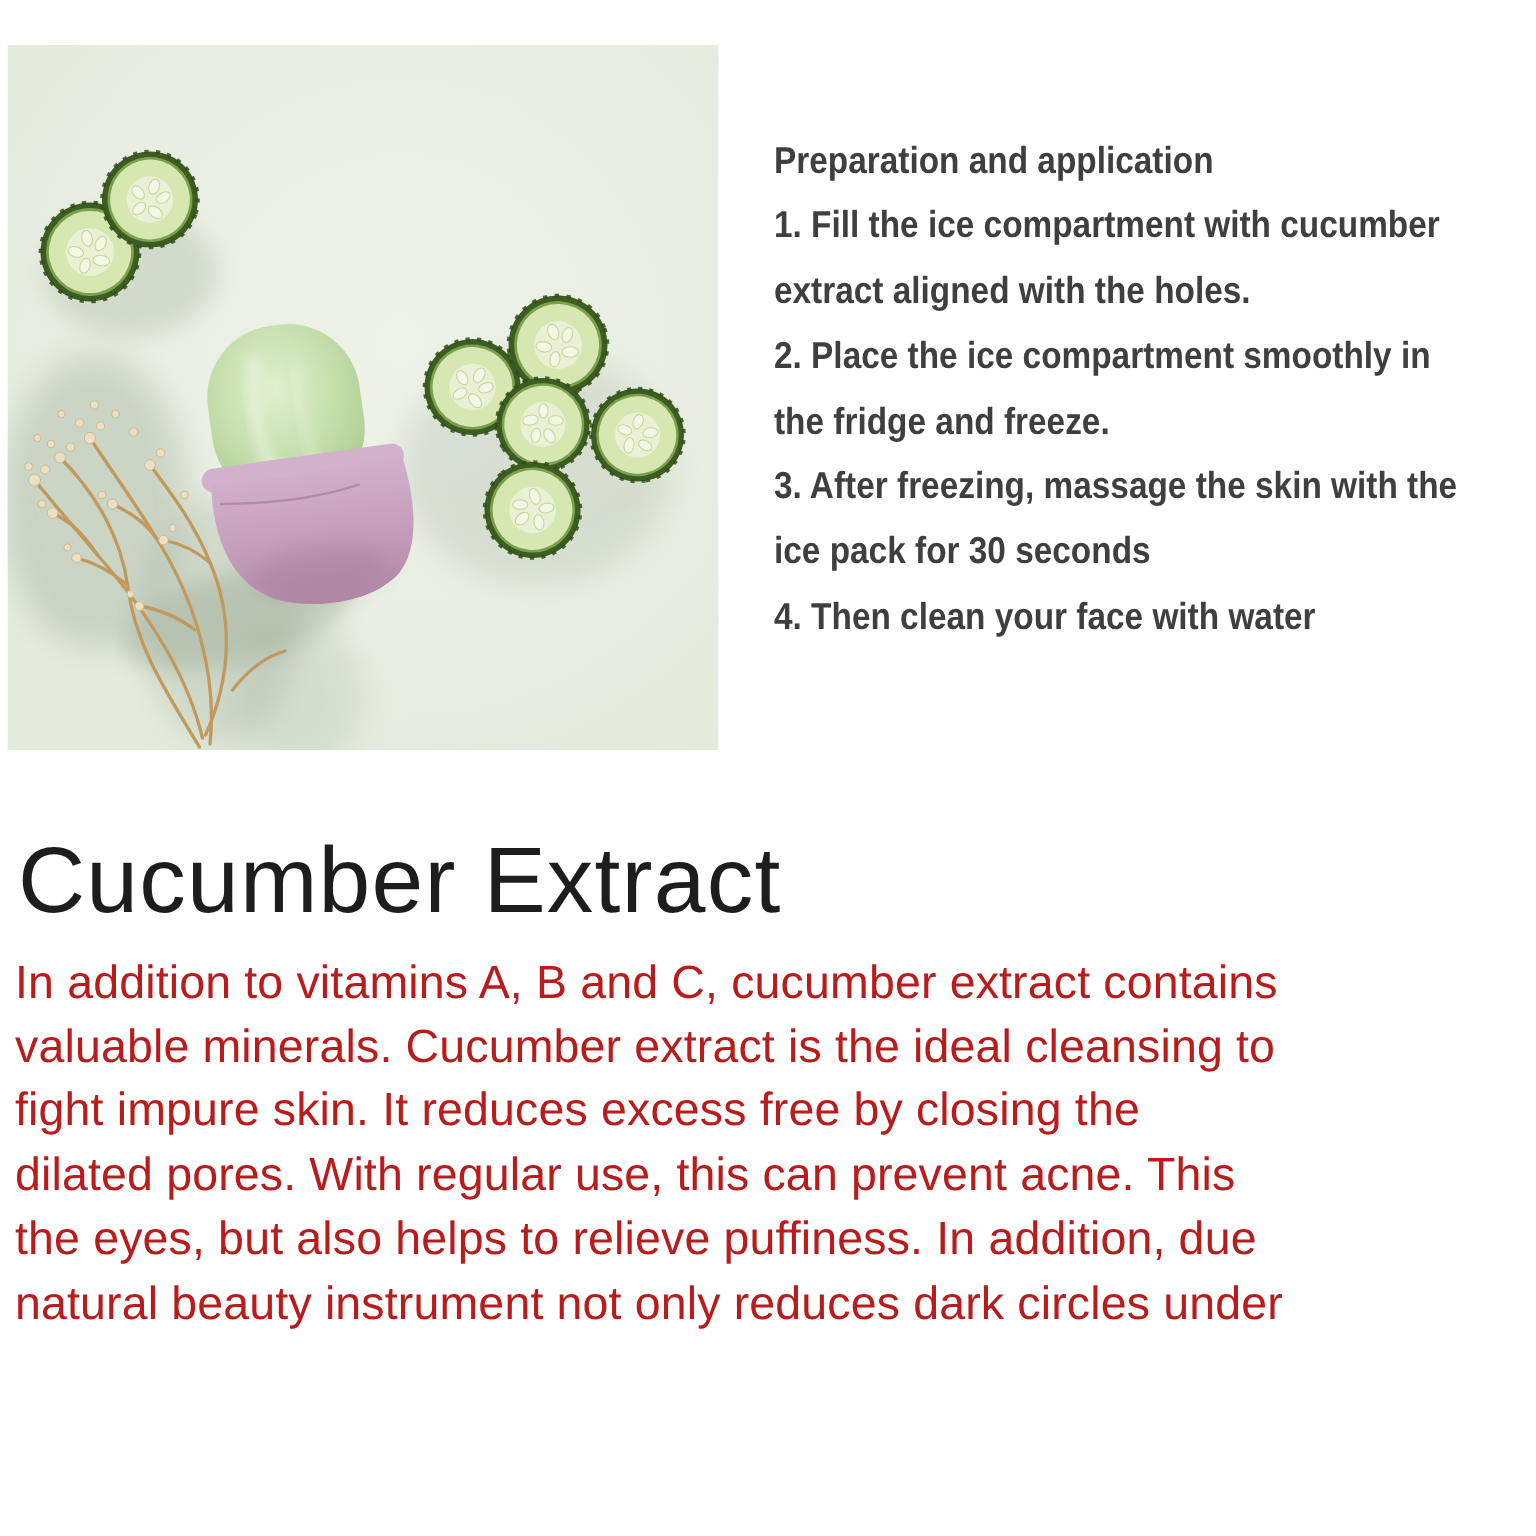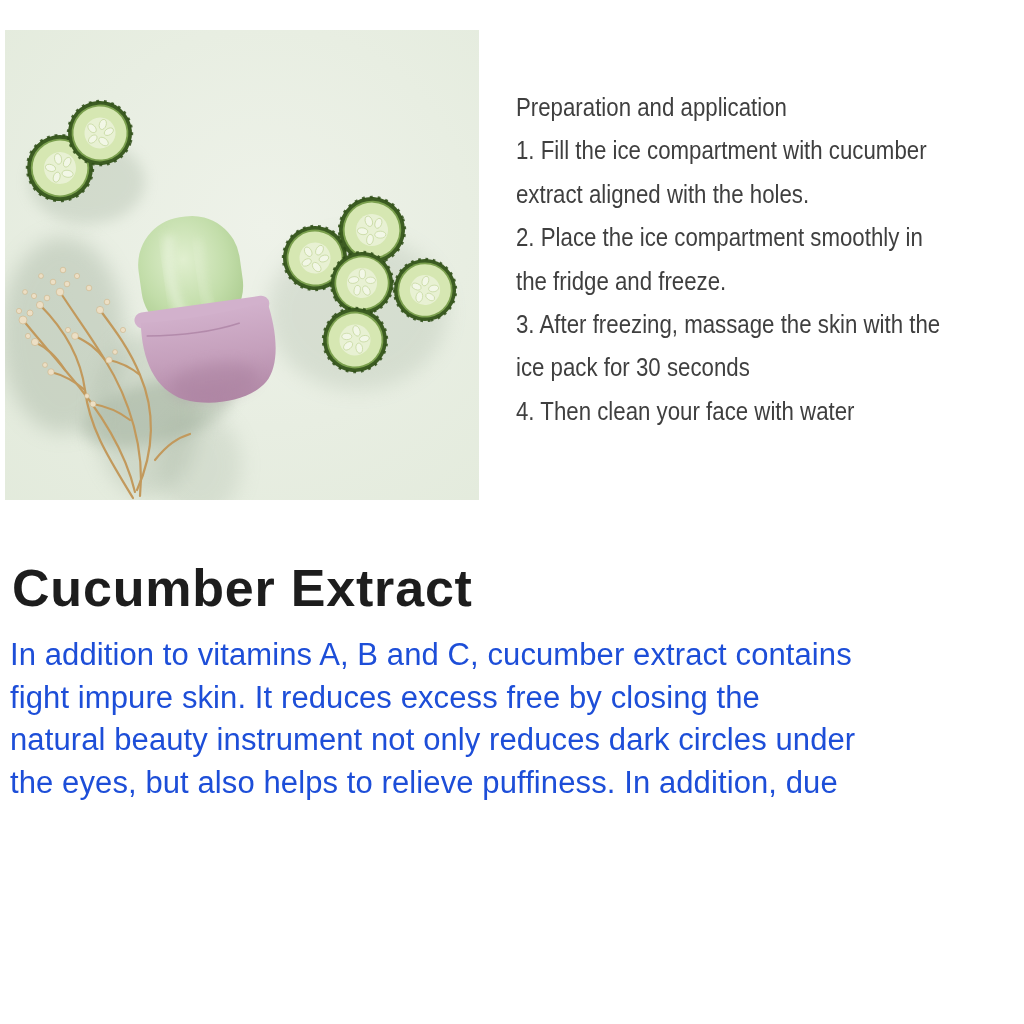--- a/index.html
+++ b/index.html
@@ -7,33 +7,33 @@
     width:1024px;height:1024px;position:relative;overflow:hidden;
     background:#ffffff;
     font-family:"Liberation Sans", sans-serif;
   }
   .photo-panel{
     position:absolute;left:5px;top:30px;width:474px;height:470px;
   }
   .photo-panel svg{display:block;width:474px;height:470px;}
   .instructions{
     position:absolute;left:516px;top:86px;width:508px;
-    color:#3f3f3f;font-size:25px;line-height:43.4px;font-weight:400;
+    color:#3f3f3f;font-size:25px;line-height:43.4px;font-weight:700;
   }
   .instructions .line{
     white-space:nowrap;transform:scaleX(0.89);transform-origin:left center;
   }
   .article-heading{
     position:absolute;left:12px;top:558px;
-    color:#1d1d1d;font-size:52px;line-height:60px;letter-spacing:0.8px;
-    font-weight:700;white-space:nowrap;
+    color:#1d1d1d;font-size:62px;line-height:60px;letter-spacing:0.8px;
+    font-weight:400;white-space:nowrap;
   }
   .article-body{
     position:absolute;left:10px;top:634px;width:1010px;
-    color:#1d4ed8;font-size:31px;line-height:42.7px;letter-spacing:0.1px;
+    color:#b91c1c;font-size:31px;line-height:42.7px;letter-spacing:0.1px;
     font-weight:300;
   }
   .article-body .line{white-space:nowrap;}
 </style>
 </head>
 <body>
 
 <div class="photo-panel">
   <svg viewBox="0 0 474 470" xmlns="http://www.w3.org/2000/svg">
     <defs>
@@ -164,16 +164,18 @@
   <div class="line">the fridge and freeze.</div>
   <div class="line">3. After freezing, massage the skin with the</div>
   <div class="line">ice pack for 30 seconds</div>
   <div class="line">4. Then clean your face with water</div>
 </div>
 
 <div class="article-heading">Cucumber Extract</div>
 
 <div class="article-body">
   <div class="line">In addition to vitamins A, B and C, cucumber extract contains</div>
+  <div class="line">valuable minerals. Cucumber extract is the ideal cleansing to</div>
   <div class="line">fight impure skin. It reduces excess free by closing the</div>
+  <div class="line">dilated pores. With regular use, this can prevent acne. This</div>
+  <div class="line">the eyes, but also helps to relieve puffiness. In addition, due</div>
   <div class="line">natural beauty instrument not only reduces dark circles under</div>
-  <div class="line">the eyes, but also helps to relieve puffiness. In addition, due</div>
 </div>
 
 </body></html>

